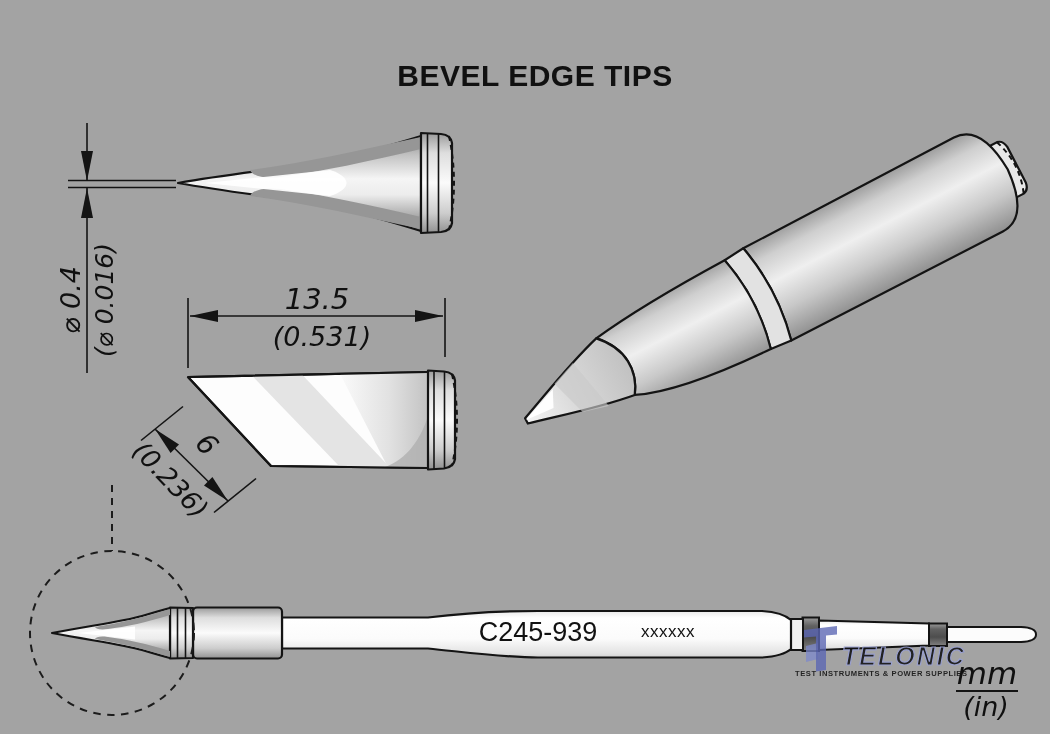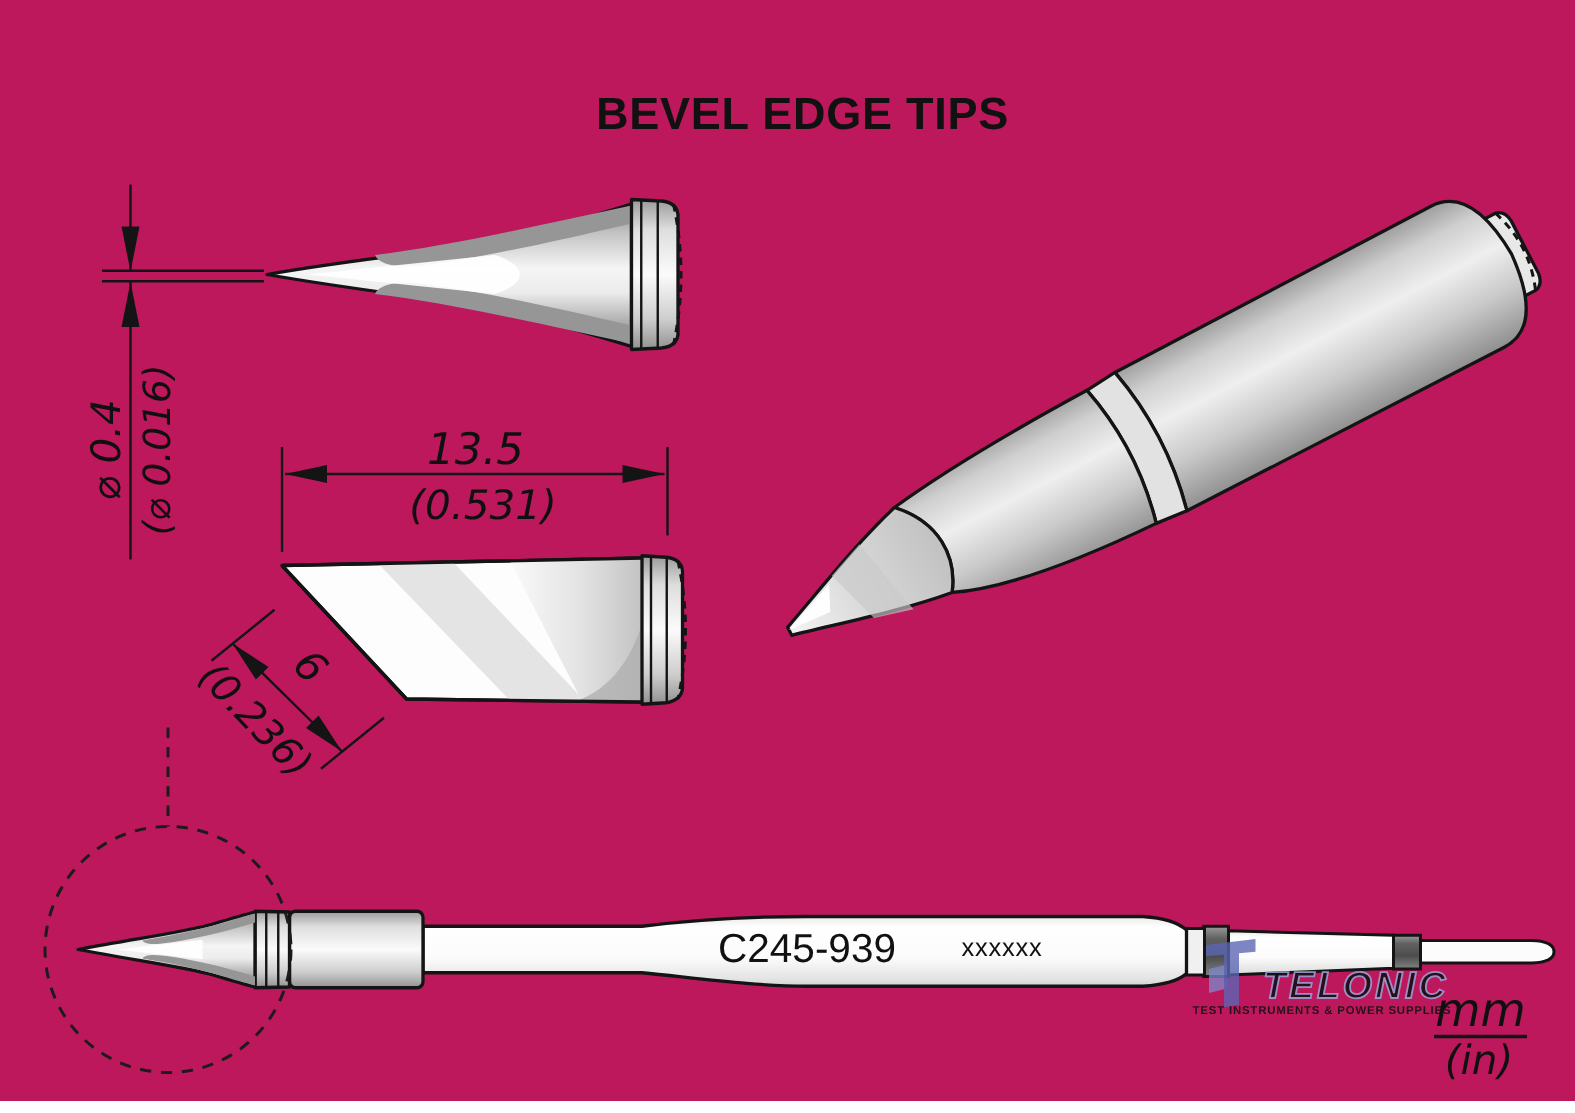--- a/index.html
+++ b/index.html
@@ -1,16 +1,16 @@
 <!DOCTYPE html>
 <html><head>
 <meta charset="utf-8">
 <style>
   html,body{margin:0;padding:0;background:#ffffff;}
-  .stage{position:relative;width:1050px;height:734px;background:#be185d;overflow:hidden;
+  .stage{position:relative;width:1050px;height:734px;background:#a3a3a3;overflow:hidden;
          font-family:"Liberation Sans",sans-serif;}
   svg{display:block}
   text{user-select:none}
   .outline{stroke:#141414;stroke-width:2.2;stroke-linejoin:round;}
   .thin{stroke:#141414;stroke-width:1.6;fill:none;}
   .dimtxt{font-family:"DejaVu Sans",sans-serif;font-style:italic;fill:#101010;}
   .labeltxt{font-family:"Liberation Sans",sans-serif;fill:#111;}
 </style>
 </head>
 <body>

